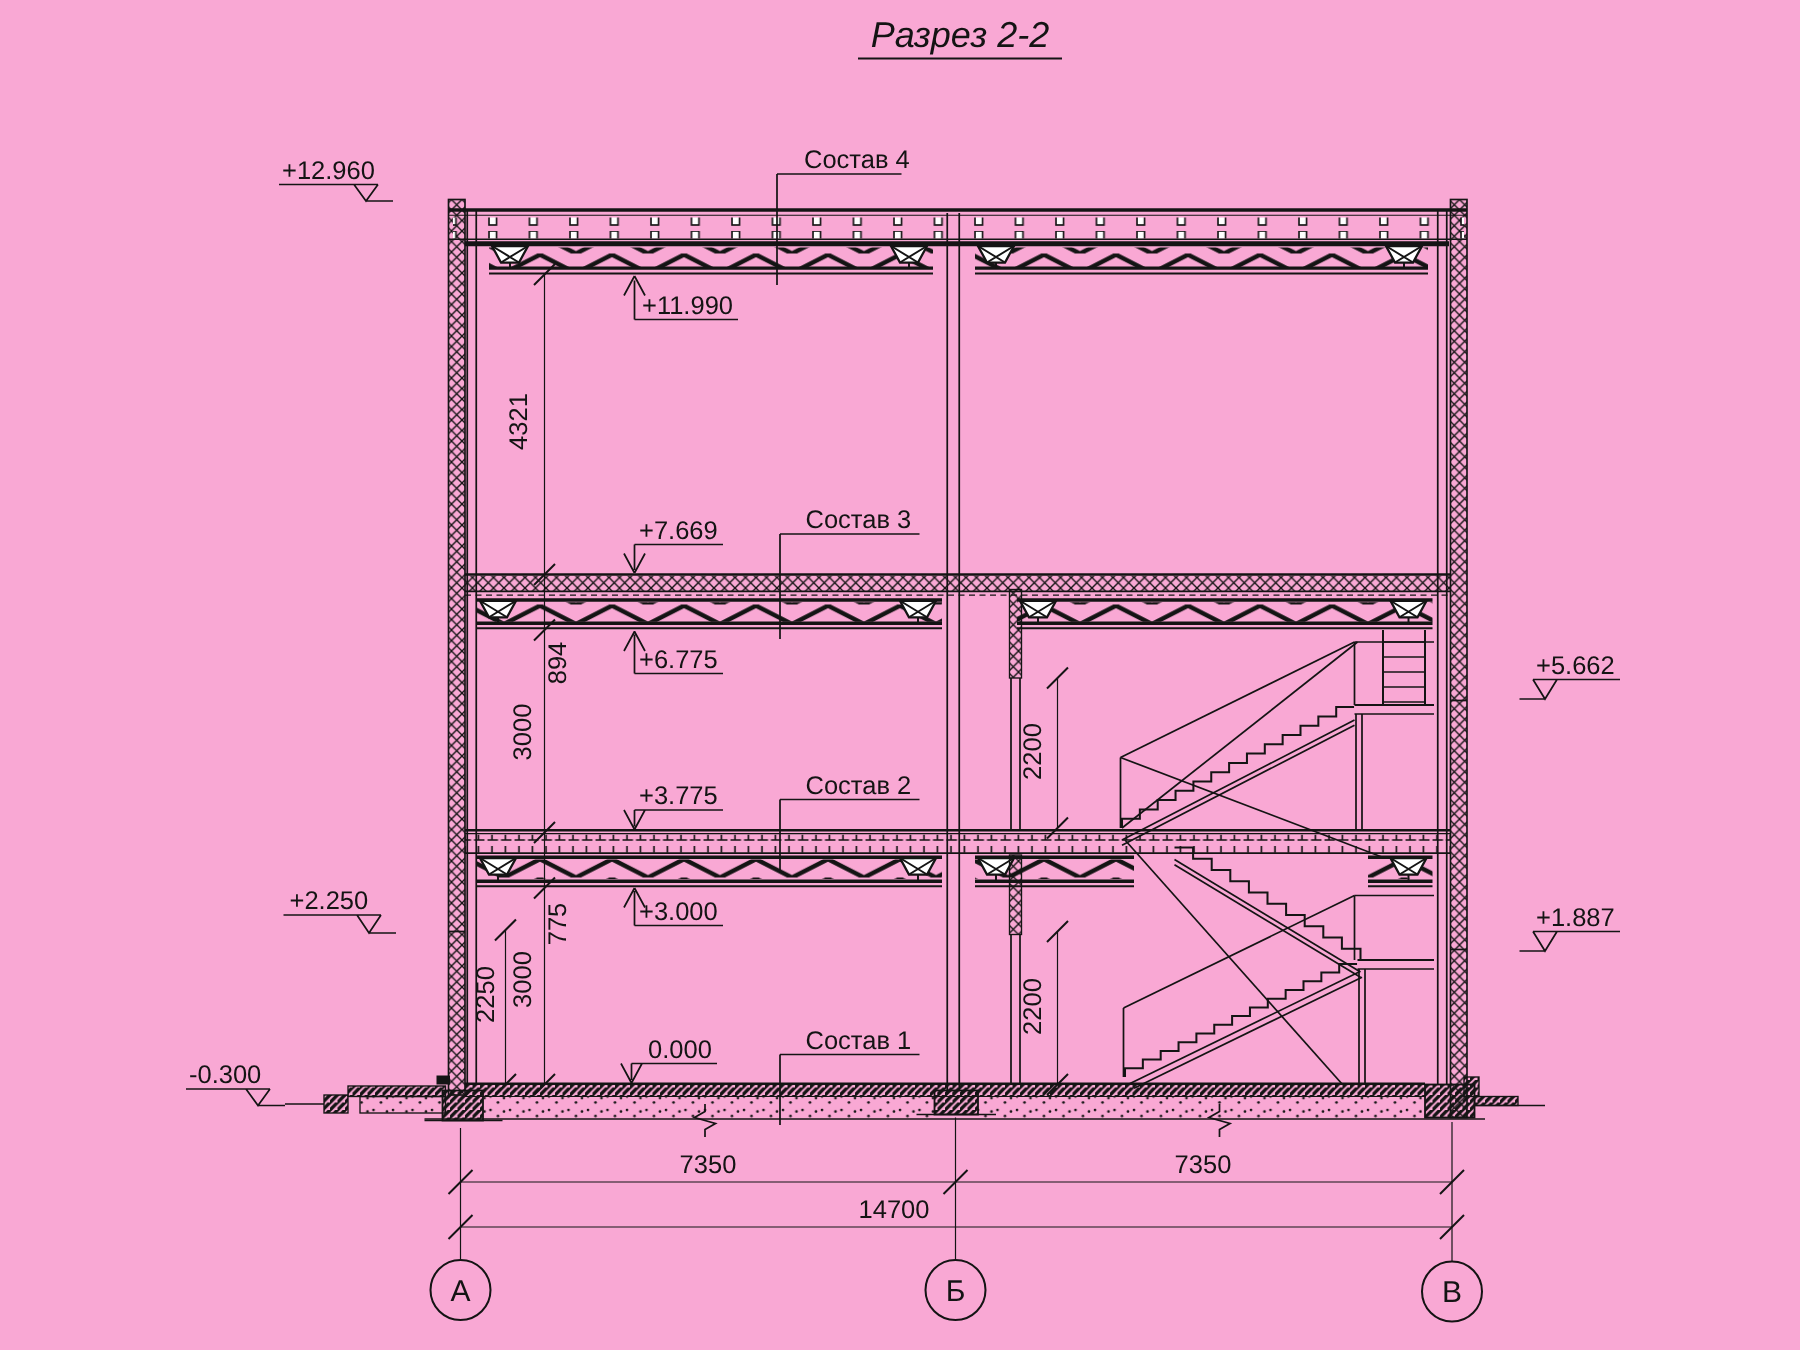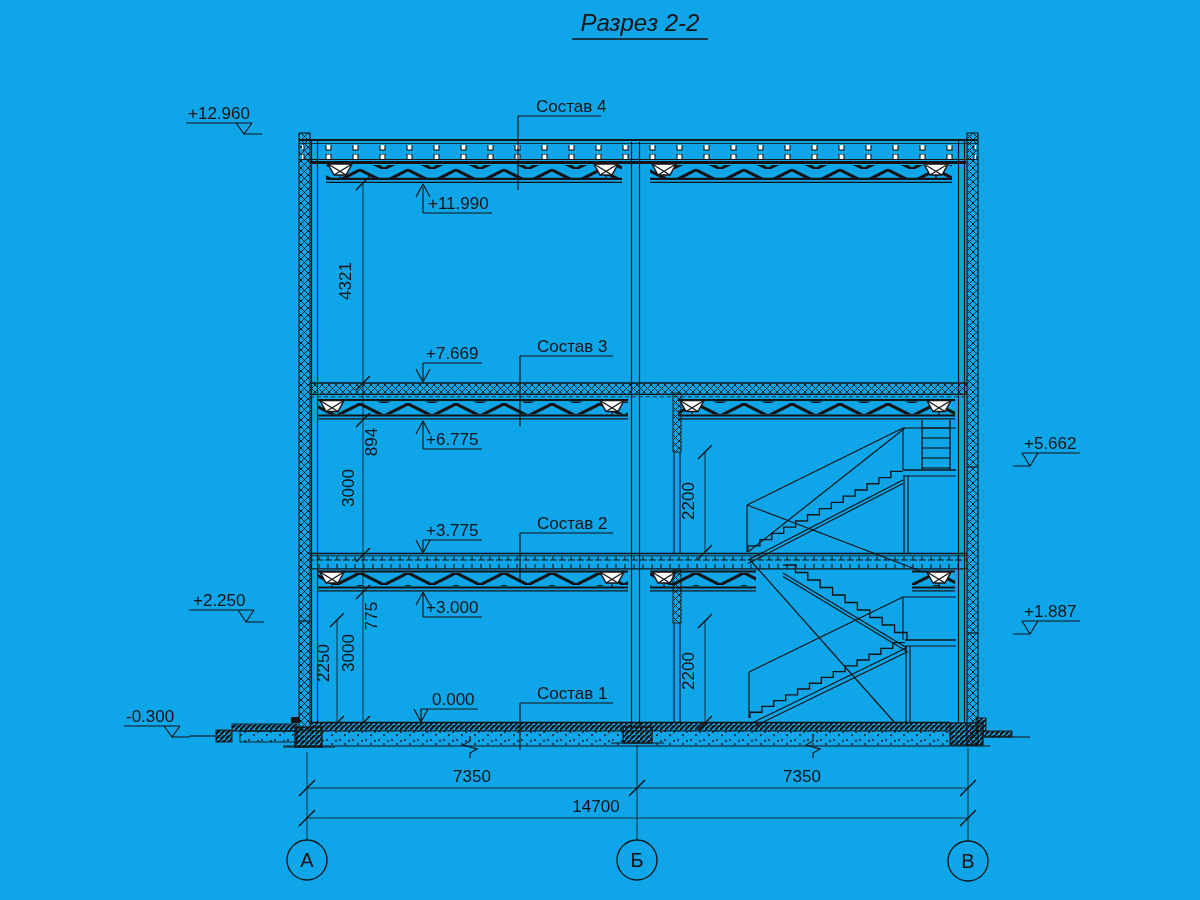--- a/index.html
+++ b/index.html
@@ -1,16 +1,16 @@
 <!DOCTYPE html>
 <html><head>
 <meta charset="utf-8">
 <style>
   html,body{margin:0;padding:0;background:#fff;}
-  #stage{position:relative;width:1200px;height:900px;background:#0ea5e9;overflow:hidden;}
+  #stage{position:relative;width:1200px;height:900px;background:#f9a8d4;overflow:hidden;}
   svg{position:absolute;left:0;top:0;}
   .s08{stroke:#141414;stroke-width:0.8;fill:none}
   .s1{stroke:#141414;stroke-width:1.15;fill:none}
   .s13{stroke:#141414;stroke-width:1.35;fill:none}
   .s16{stroke:#141414;stroke-width:1.7;fill:none}
   .s2{stroke:#141414;stroke-width:2.2;fill:none}
   .s3{stroke:#141414;stroke-width:3.2;fill:none}
   .tx{font-family:"Liberation Sans",sans-serif;font-size:17px;fill:#141414}
   .txm{text-anchor:middle}
   .ti{font-family:"Liberation Sans",sans-serif;font-style:italic;font-size:24px;fill:#141414;text-anchor:middle}

